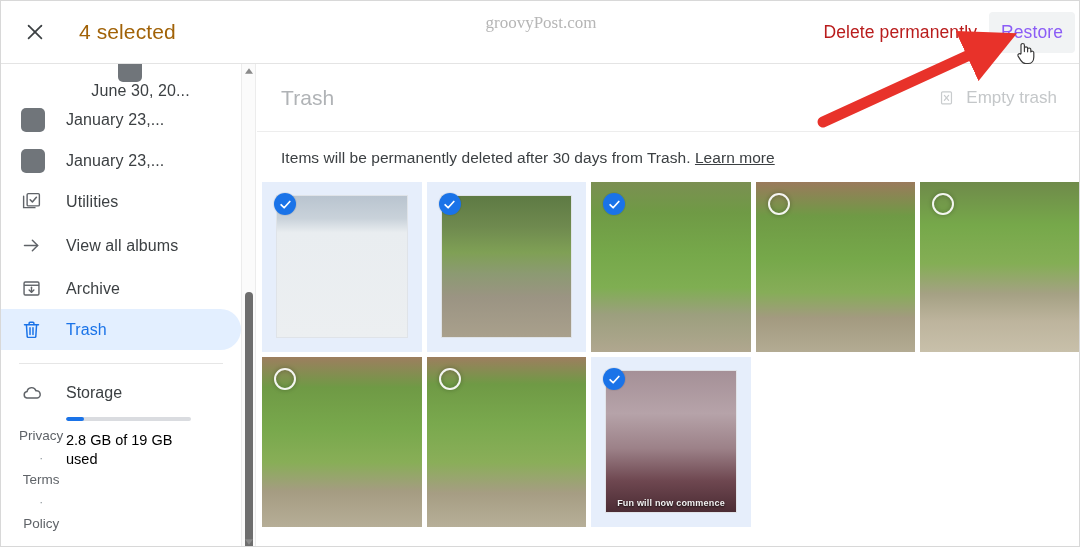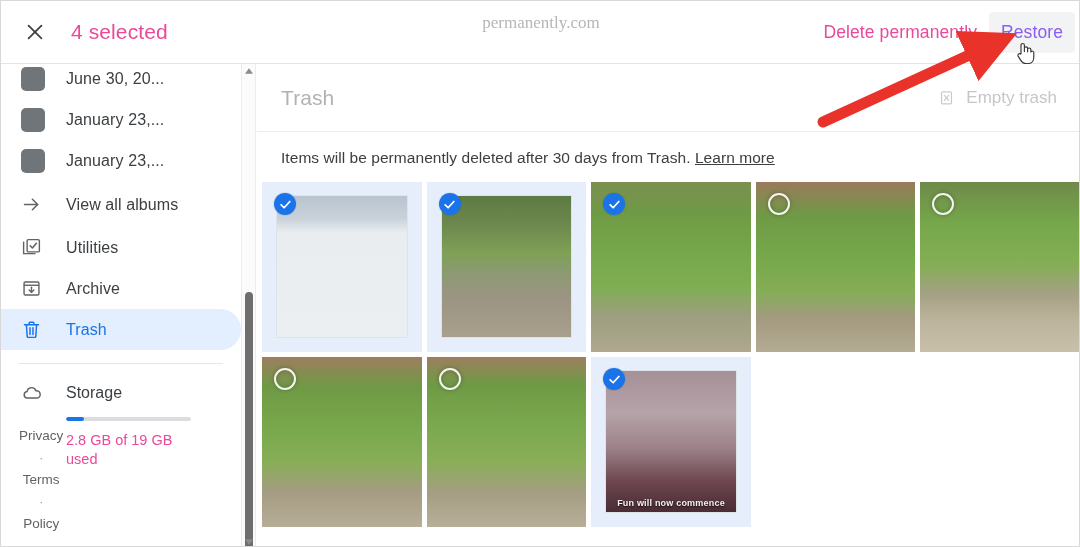--- a/index.html
+++ b/index.html
@@ -37,23 +37,23 @@
     width: 44px; height: 44px;
     margin-left: 12px;
     border-radius: 50%;
     display: flex; align-items: center; justify-content: center;
     cursor: pointer;
     color: #3c4043;
     flex: 0 0 auto;
   }
   .close-btn svg { display: block; }
   .sel-count {
-    margin-left: 14px;
+    margin-left: 22px;
     font-size: 21px;
-    color: #ec4899;
+    color: #a16207;
     letter-spacing: .1px;
     white-space: nowrap;
   }
   .watermark {
     position: absolute;
     left: 0; right: 0;
     top: 12px;
     text-align: center;
     font-family: "Liberation Serif", serif;
     font-size: 17px;
@@ -62,21 +62,21 @@
   }
   .topbar-actions {
     margin-left: auto;
     display: flex;
     align-items: center;
     height: 100%;
     padding-right: 6px;
   }
   .action-link {
     font-size: 17.5px;
-    color: #ec4899;
+    color: #b91c1c;
     padding: 10px 12px;
     border-radius: 4px;
     cursor: pointer;
     white-space: nowrap;
     letter-spacing: .1px;
   }
   .action-link.hovered {
     background: #f1f3f4;
     color: #8b5cf6;
   }
@@ -166,21 +166,21 @@
   .bar-inner {
     height: 100%;
     background: #1a73e8;
     border-radius: 2px;
   }
   .storage-text {
     margin: 10px 0 0 45px;
     width: 125px;
     font-size: 14.5px;
     line-height: 19px;
-    color: #ec4899;
+    color: #000000;
   }
 
   .footer-links {
     position: absolute;
     left: 18px;
     bottom: 17px;
     font-size: 13.5px;
     color: #5f6368;
     display: flex;
     align-items: center;
@@ -344,70 +344,70 @@
   <div class="topbar">
     <div class="close-btn">
       <span>
         <svg width="22" height="22" viewBox="0 0 24 24" fill="none" stroke="currentColor" stroke-width="1.9" stroke-linecap="round">
           <line x1="5" y1="5" x2="19" y2="19"></line>
             <line x1="19" y1="5" x2="5" y2="19"></line>
         </svg>
       </span>
     </div>
     <div class="sel-count">4 selected</div>
-    <div class="watermark">permanently.com</div>
+    <div class="watermark">groovyPost.com</div>
     <div class="topbar-actions">
       <div class="action-link">Delete permanently</div>
       <div class="action-link hovered">Restore</div>
     </div>
   </div>
 
   <div class="sidebar">
     <div class="nav-list">
 
-      <div class="nav-item album" style="margin-top:-6px;">
+      <div class="nav-item album" style="margin-top:-6px;flex-direction:column;">
         <div class="ico">
             <div class="thumb"></div>
           </div>
         <div class="lbl">June 30, 20...</div>
       </div>
 
       <div class="nav-item album">
         <div class="ico">
             <div class="thumb"></div>
           </div>
         <div class="lbl">January 23,...</div>
       </div>
 
       <div class="nav-item album">
         <div class="ico">
             <div class="thumb"></div>
           </div>
         <div class="lbl">January 23,...</div>
-      </div>
-
-      <div class="nav-item two-line">
-        <div class="ico">
-          <svg width="21" height="21" viewBox="0 0 24 24" fill="none" stroke="currentColor" stroke-width="1.7" stroke-linecap="round" stroke-linejoin="round">
-            <line x1="4" y1="12" x2="19" y2="12"></line>
-              <polyline points="13,6 19,12 13,18"></polyline>
-          </svg>
-        </div>
-        <div class="lbl">View all albums</div>
       </div>
 
       <div class="nav-item">
         <div class="ico">
           <svg width="21" height="21" viewBox="0 0 24 24" fill="none" stroke="currentColor" stroke-width="1.6">
             <path d="M3 6v13h13" stroke-linecap="round"></path>
             <rect x="7" y="3" width="14" height="14" rx="1.4"></rect>
             <polyline points="10.5,10 13,12.5 17.6,7.2" stroke-width="1.8" stroke-linecap="round" stroke-linejoin="round"></polyline>
           </svg>
         </div>
         <div class="lbl">Utilities</div>
+      </div>
+
+      <div class="nav-item two-line">
+        <div class="ico">
+          <svg width="21" height="21" viewBox="0 0 24 24" fill="none" stroke="currentColor" stroke-width="1.7" stroke-linecap="round" stroke-linejoin="round">
+            <line x1="4" y1="12" x2="19" y2="12"></line>
+              <polyline points="13,6 19,12 13,18"></polyline>
+          </svg>
+        </div>
+        <div class="lbl">View all albums</div>
       </div>
 
       <div class="nav-item">
         <div class="ico">
           <svg width="21" height="21" viewBox="0 0 24 24" fill="none" stroke="currentColor" stroke-width="1.6">
             <rect x="3.5" y="4.5" width="17" height="15" rx="1.4"></rect>
             <line x1="3.5" y1="8.3" x2="20.5" y2="8.3"></line>
             <line x1="12" y1="10.5" x2="12" y2="16.3" stroke-linecap="round"></line>
             <polyline points="9.3,13.8 12,16.4 14.7,13.8" stroke-linecap="round" stroke-linejoin="round"></polyline>
           </svg>

